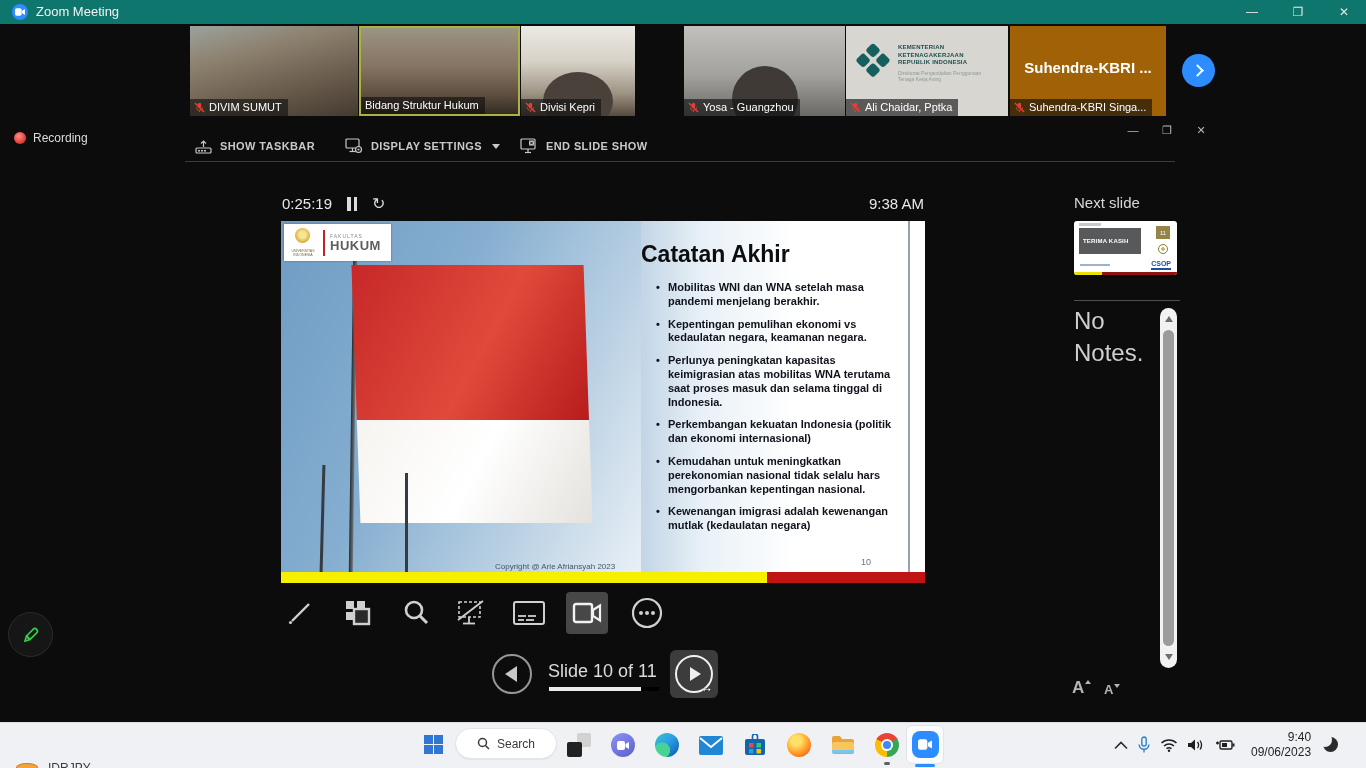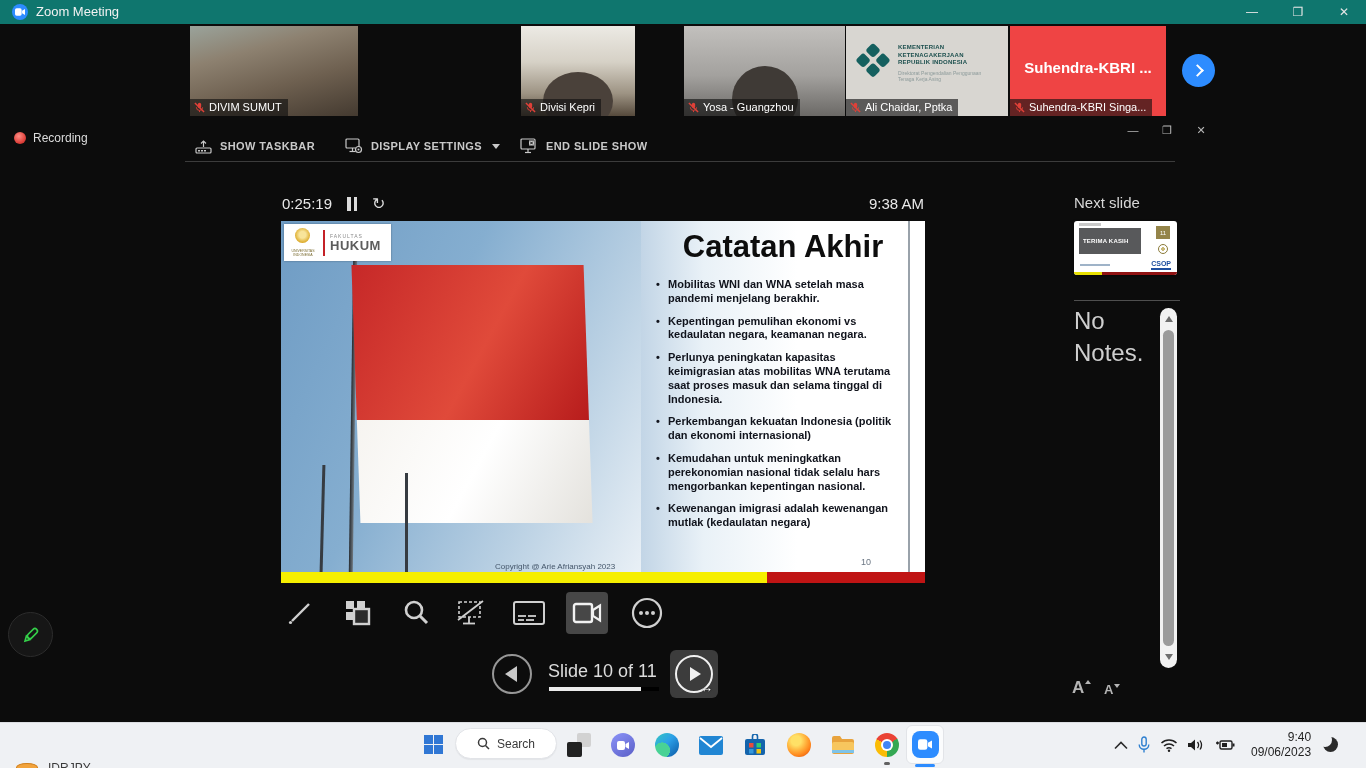--- a/index.html
+++ b/index.html
@@ -24,21 +24,21 @@
   #tile-1 { left:190px; width:168px; background:linear-gradient(165deg,#9aa39b 0%,#8d8170 30%,#6e6050 62%,#443a30 100%); }
   #tile-2 { left:359px; width:161px; border:2px solid #aab33f;
     background:linear-gradient(180deg,#9c9483 0%,#857463 45%,#5d4e3f 78%,#332b22 100%); }
   #tile-3 { left:521px; width:114px; background:linear-gradient(180deg,#eceae4 0%,#d6d1c6 40%,#9d9383 75%,#564a3c 100%); }
   #tile-3 .head { position:absolute; left:22px; bottom:-14px; width:70px; height:58px; border-radius:50%;
     background:#4a413a; }
   #tile-4 { left:684px; width:161px; background:linear-gradient(180deg,#c2c0bd 0%,#a3a19e 55%,#6b6966 100%); }
   #tile-4 .head { position:absolute; left:48px; bottom:-16px; width:66px; height:66px; border-radius:50%;
     background:#3f3a36; }
   #tile-5 { left:846px; width:162px; background:#d8d6d1; }
-  #tile-6 { left:1010px; width:156px; background:#ef4444; display:flex; align-items:center; justify-content:center; }
+  #tile-6 { left:1010px; width:156px; background:#a16207; display:flex; align-items:center; justify-content:center; }
   #tile-6 .bigname { color:#fff; font-weight:bold; font-size:15px; padding-bottom:8px; }
   #kem-logo { position:absolute; left:14px; top:22px; width:26px; height:26px; transform:rotate(45deg);
     display:grid; grid-template-columns:11px 11px; grid-template-rows:11px 11px; gap:3px; }
   #kem-logo span { background:#15605f; border-radius:3px; }
   #kem-text { position:absolute; left:52px; top:18px; width:86px; }
   #kem-title { color:#1c4f4e; font-weight:bold; font-size:6px; line-height:7.5px; letter-spacing:.2px; }
   #kem-sub { color:#8d9b9b; font-size:5px; line-height:6px; margin-top:3px; }
   #next-participants { left:1182px; top:54px; width:33px; height:33px; border-radius:50%; background:#2d8cff;
     display:flex; align-items:center; justify-content:center; }
   #next-participants .chev { width:9px; height:9px; border-right:2.5px solid #fff; border-top:2.5px solid #fff;
@@ -82,21 +82,21 @@
   #ui-emblem { width:15px; height:15px; border-radius:50%; margin:0 3px 6px 2px;
     background:radial-gradient(circle at 50% 45%,#f8e49a 30%,#d9a520 75%,#b07f14); }
   #ui-emblem-wrap { display:flex; flex-direction:column; align-items:center; }
   #logo-univ { font-size:3.5px; color:#7a6b30; text-align:center; line-height:4px; width:30px; }
   #logo-bar { width:2px; height:26px; background:#c42127; margin:0 5px; }
   #logo-fak { font-size:5px; color:#8a8a8a; letter-spacing:1px; }
   #logo-huk { font-size:13px; font-weight:bold; color:#5d5d5d; letter-spacing:.5px; line-height:13px; }
   #slide-content { left:360px; top:0; width:284px; height:351px;
     background:linear-gradient(90deg,#c2d5e6 0%,#e9f1f7 22%,#ffffff 55%); }
   #content-edge { position:absolute; right:15px; top:0; width:2px; height:351px; background:rgba(70,85,100,.55); }
-  #slide-title { margin-top:8px; text-align:center; font-size:31px; font-weight:bold; color:#0d0d0d; }
+  #slide-title { margin-top:20px; text-align:left; font-size:23px; font-weight:bold; color:#0d0d0d; }
   #bullets { margin:13px 22px 0 14px; display:flex; flex-direction:column; gap:9px; }
   .bullet { position:relative; padding-left:13px; font-size:11px; font-weight:bold; color:#10131c; line-height:13.8px; }
   .bullet::before { content:"•"; position:absolute; left:1px; top:0; }
   #slide-footer { left:214px; top:341px; font-size:8px; color:#44566a; }
   #slide-pagenum { left:580px; top:336px; font-size:9px; color:#6b7683; }
   #bar-yellow { left:0; top:351px; width:486px; height:11px; background:#f6ef00; }
   #bar-red { left:486px; top:351px; width:158px; height:11px; background:#c01414; }
 
   
   .tool { top:592px; width:42px; height:42px; display:flex; align-items:center; justify-content:center; }
@@ -227,20 +227,25 @@
     <div class="nlabel">
       <svg class="micico" viewBox="0 0 12 12">
           <rect x="4.2" y="0.8" width="3.6" height="6" rx="1.8" fill="#e04038"></rect>
           <path d="M2.6 5.8a3.4 3.4 0 0 0 6.8 0" stroke="#e04038" stroke-width="1" fill="none"></path>
           <line x1="6" y1="9.4" x2="6" y2="11" stroke="#e04038" stroke-width="1"></line>
           <line x1="1" y1="1" x2="11" y2="11" stroke="#e04038" stroke-width="1.6"></line>
         </svg>
       <span>DIVIM SUMUT</span>
     </div>
   </div>
+  <div class="abs tile" id="tile-2">
+    <div class="nlabel">
+      <span>Bidang Struktur Hukum</span>
+    </div>
+  </div>
   <div class="abs tile" id="tile-3">
     <div class="head"></div>
     <div class="nlabel">
       <svg class="micico" viewBox="0 0 12 12">
           <rect x="4.2" y="0.8" width="3.6" height="6" rx="1.8" fill="#e04038"></rect>
           <path d="M2.6 5.8a3.4 3.4 0 0 0 6.8 0" stroke="#e04038" stroke-width="1" fill="none"></path>
           <line x1="6" y1="9.4" x2="6" y2="11" stroke="#e04038" stroke-width="1"></line>
           <line x1="1" y1="1" x2="11" y2="11" stroke="#e04038" stroke-width="1.6"></line>
         </svg>
       <span>Divisi Kepri</span>

